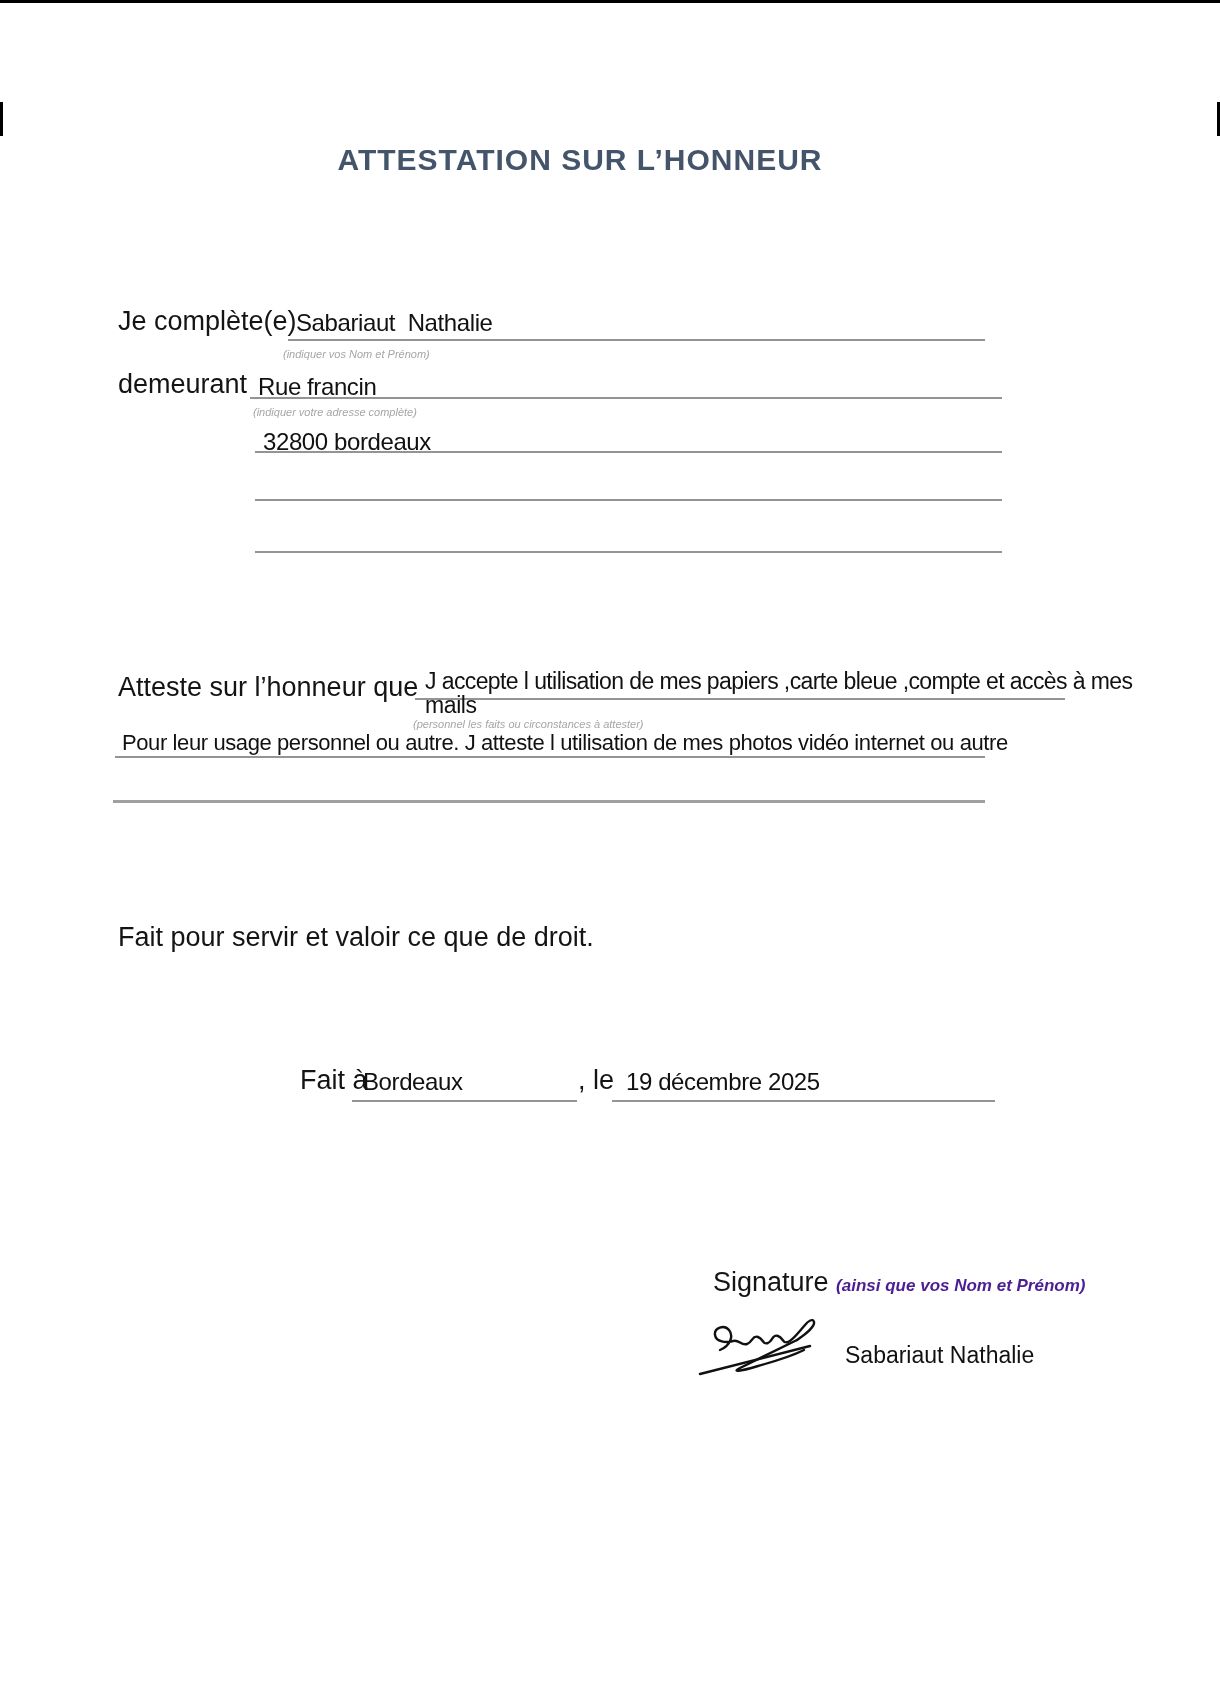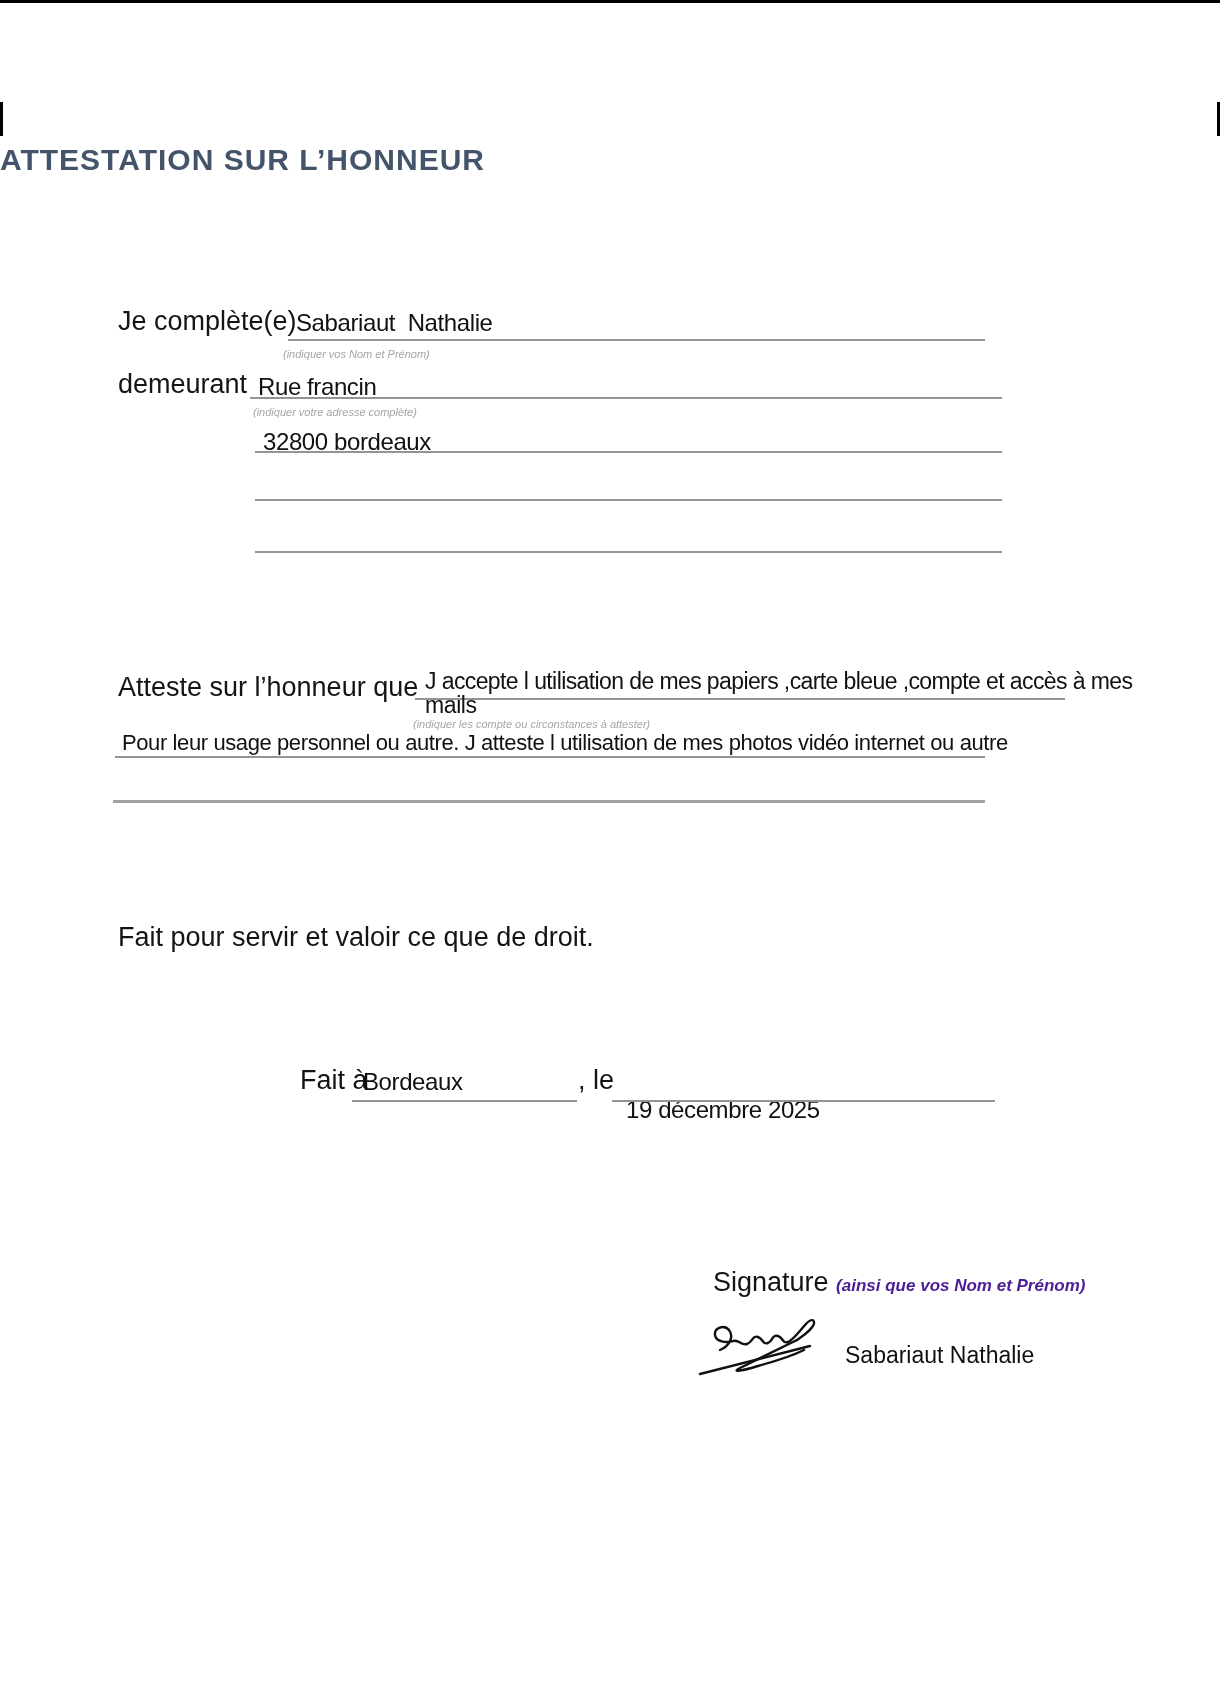--- a/index.html
+++ b/index.html
@@ -28,21 +28,21 @@
     top: 102px;
     background: #000000;
   }
   .edge-mark.left  { left: 0; }
   .edge-mark.right { right: 0; }
   .title {
     position: absolute;
     left: 0; top: 143px;
     width: 1160px;
     margin: 0;
-    text-align: left;
+    text-align: center;
     font-size: 30px;
     font-weight: bold;
     letter-spacing: 1px;
     color: #44546a;
   }
   .label {
     position: absolute;
     font-size: 27px;
     color: #141414;
     white-space: pre;
@@ -109,34 +109,34 @@
   <span class="fill" style="left:263px; top:428px; font-size:24px;">32800 bordeaux</span>
   <div class="line" style="left:255px; top:451px; width:747px;"></div>
 
   <div class="line" style="left:255px; top:499px; width:747px;"></div>
   <div class="line" style="left:255px; top:551px; width:747px;"></div>
 
   <span class="label" style="left:118px; top:672px;">Atteste sur l’honneur que</span>
   <span class="fill" style="left:425px; top:668px; letter-spacing:-0.6px;">J accepte l utilisation de mes papiers ,carte bleue ,compte et accès à mes</span>
   <div class="line" style="left:415px; top:698px; width:650px;"></div>
   <span class="fill" style="left:425px; top:692px;">mails</span>
-  <span class="hint" style="left:413px; top:718px;">(indiquer les compte ou circonstances à attester)</span>
+  <span class="hint" style="left:413px; top:718px;">(personnel les faits ou circonstances à attester)</span>
 
   <span class="fill" style="left:122px; top:730px; font-size:22px; letter-spacing:-0.4px;">Pour leur usage personnel ou autre. J atteste l utilisation de mes photos vidéo internet ou autre</span>
   <div class="line" style="left:115px; top:756px; width:870px;"></div>
 
   <div class="line" style="left:113px; top:800px; width:872px; border-bottom-width:3px; border-bottom-color:#a0a0a0;"></div>
 
   <span class="label" style="left:118px; top:922px;">Fait pour servir et valoir ce que de droit.</span>
 
   <span class="label" style="left:300px; top:1065px;">Fait à</span>
   <span class="fill" style="left:363px; top:1068px; font-size:24px;">Bordeaux</span>
   <div class="line" style="left:352px; top:1100px; width:225px;"></div>
   <span class="label" style="left:578px; top:1065px;">, le</span>
-  <span class="fill" style="left:626px; top:1068px; font-size:24px;margin-top:28px;">19 décembre 2025</span>
+  <span class="fill" style="left:626px; top:1068px; font-size:24px;">19 décembre 2025</span>
   <div class="line" style="left:612px; top:1100px; width:383px;"></div>
 
   <span class="label" style="left:713px; top:1267px;"><span>Signature</span> <span class="sig-label-hint">(ainsi que vos Nom et Prénom)</span></span>
 
   <svg class="signature-svg" width="140" height="66" viewBox="0 0 140 66">
     <g fill="none" stroke="#111111" stroke-width="2.4" stroke-linecap="round" stroke-linejoin="round">
       <path d="M28 34 C38 30 42 20 37 14 C32 8 22 12 23 19 C24 26 34 27 41 25 C47 23 49 30 55 28 C61 26 60 19 66 21 C72 23 70 29 76 27 C81 25 80 18 86 20 C92 22 90 28 96 26 C101 24 106 17 113 9 C116 5 121 2 122 6 C123 10 114 18 105 24"></path>
       <path d="M105 24 L48 52 C40 56 46 56 66 50 C84 45 100 40 112 34"></path>
       <path d="M8 58 L118 30"></path>
     </g>

